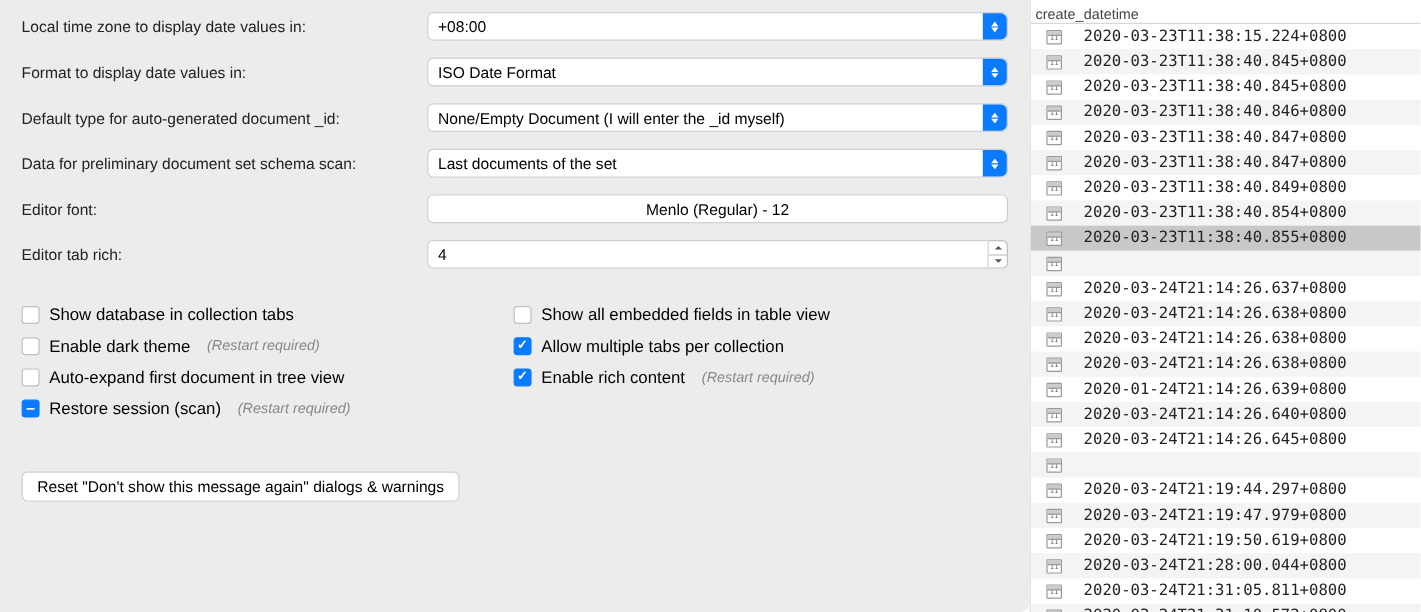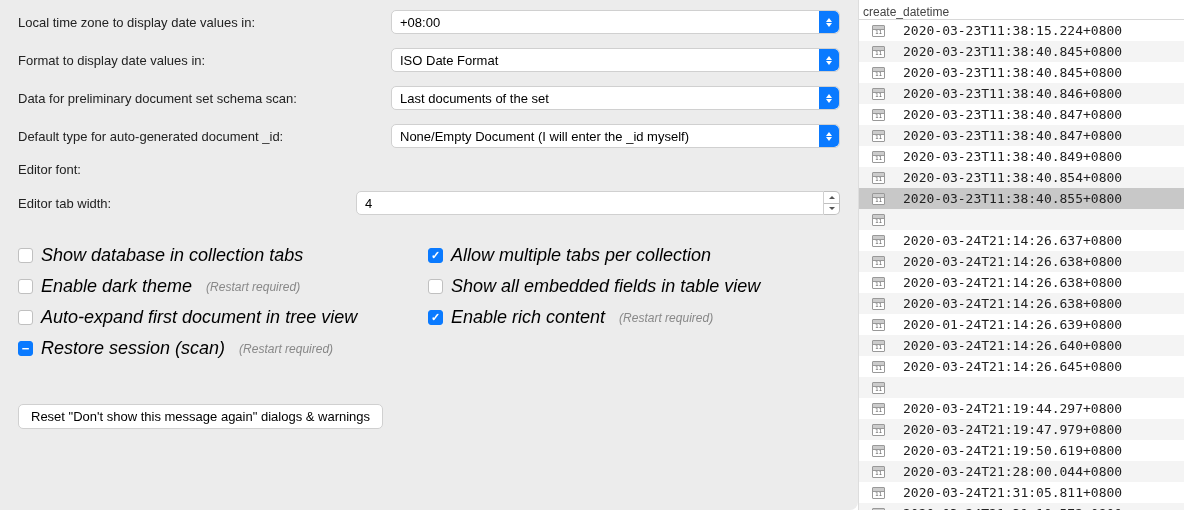--- a/index.html
+++ b/index.html
@@ -33,21 +33,20 @@
       flex: 1;
       height: 24px;
       background: #fff;
       border: 1px solid #d0d0d0;
       border-radius: 5px;
       display: flex;
       align-items: center;
       padding: 0 8px;
       position: relative;
       font-size: 13px;
-      margin-left: 35px;
     }
     .select-arrows {
       position: absolute;
       right: 0;
       top: 0;
       bottom: 0;
       width: 20px;
       background: #0a7aff;
       border-radius: 0 5px 5px 0;
       display: flex;
@@ -142,21 +141,21 @@
       background: #0a7aff;
       border-color: #0a7aff;
     }
     .checkbox.mixed::after {
       content: "−";
       color: #fff;
       font-size: 13px;
       font-weight: bold;
       line-height: 1;
     }
-    .check-label { font-size: 18px; font-style: italic; }
+    .check-label { font-size: 14px; }
     .hint { font-size: 12px; color: #888; font-style: italic; margin-left: 6px; }
     .reset-row { margin-top: 45px; }
     .button {
       background: #fff;
       border: 1px solid #d0d0d0;
       border-radius: 5px;
       padding: 4px 12px;
       font-size: 13px;
       display: inline-block;
     }
@@ -228,41 +227,44 @@
 
   <div class="form-row">
     <div class="form-label">Format to display date values in:</div>
     <div class="select">
       <span>ISO Date Format</span>
       <span class="select-arrows"></span>
     </div>
   </div>
 
   <div class="form-row">
+    <div class="form-label">Default type for auto-generated document _id:</div>
+    <div class="select">
+      <span>None/Empty Document (I will enter the _id myself)</span>
+      <span class="select-arrows"></span>
+    </div>
+  </div>
+
+  <div class="form-row">
     <div class="form-label">Data for preliminary document set schema scan:</div>
     <div class="select">
       <span>Last documents of the set</span>
       <span class="select-arrows"></span>
     </div>
   </div>
 
   <div class="form-row">
-    <div class="form-label">Default type for auto-generated document _id:</div>
-    <div class="select">
-      <span>None/Empty Document (I will enter the _id myself)</span>
-      <span class="select-arrows"></span>
-    </div>
-  </div>
-
-  <div class="form-row">
     <div class="form-label">Editor font:</div>
+    <div class="font-display">
+      <span>Menlo (Regular) - 12</span>
+    </div>
   </div>
 
   <div class="form-row stepper-row">
-    <div class="form-label">Editor tab width:</div>
+    <div class="form-label">Editor tab rich:</div>
     <input type="text" value="4" style="">
     <div class="stepper">
       <div>
           <span class="stepper-up"></span>
         </div>
       <div>
           <span class="stepper-down"></span>
         </div>
     </div>
   </div>
@@ -283,26 +285,26 @@
           <span class="check-label">Auto-expand first document in tree view</span>
         </div>
         <div class="check-item">
           <span class="checkbox mixed"></span>
           <span class="check-label">Restore session (scan)</span>
           <span class="hint">(Restart required)</span>
         </div>
       </div>
     <div class="check-col" id="check-right">
         <div class="check-item">
+          <span class="checkbox"></span>
+          <span class="check-label">Show all embedded fields in table view</span>
+        </div>
+        <div class="check-item">
           <span class="checkbox checked"></span>
           <span class="check-label">Allow multiple tabs per collection</span>
-        </div>
-        <div class="check-item">
-          <span class="checkbox"></span>
-          <span class="check-label">Show all embedded fields in table view</span>
         </div>
         <div class="check-item">
           <span class="checkbox checked"></span>
           <span class="check-label">Enable rich content</span>
           <span class="hint">(Restart required)</span>
         </div>
       </div>
   </div>
 
   <div class="reset-row">

